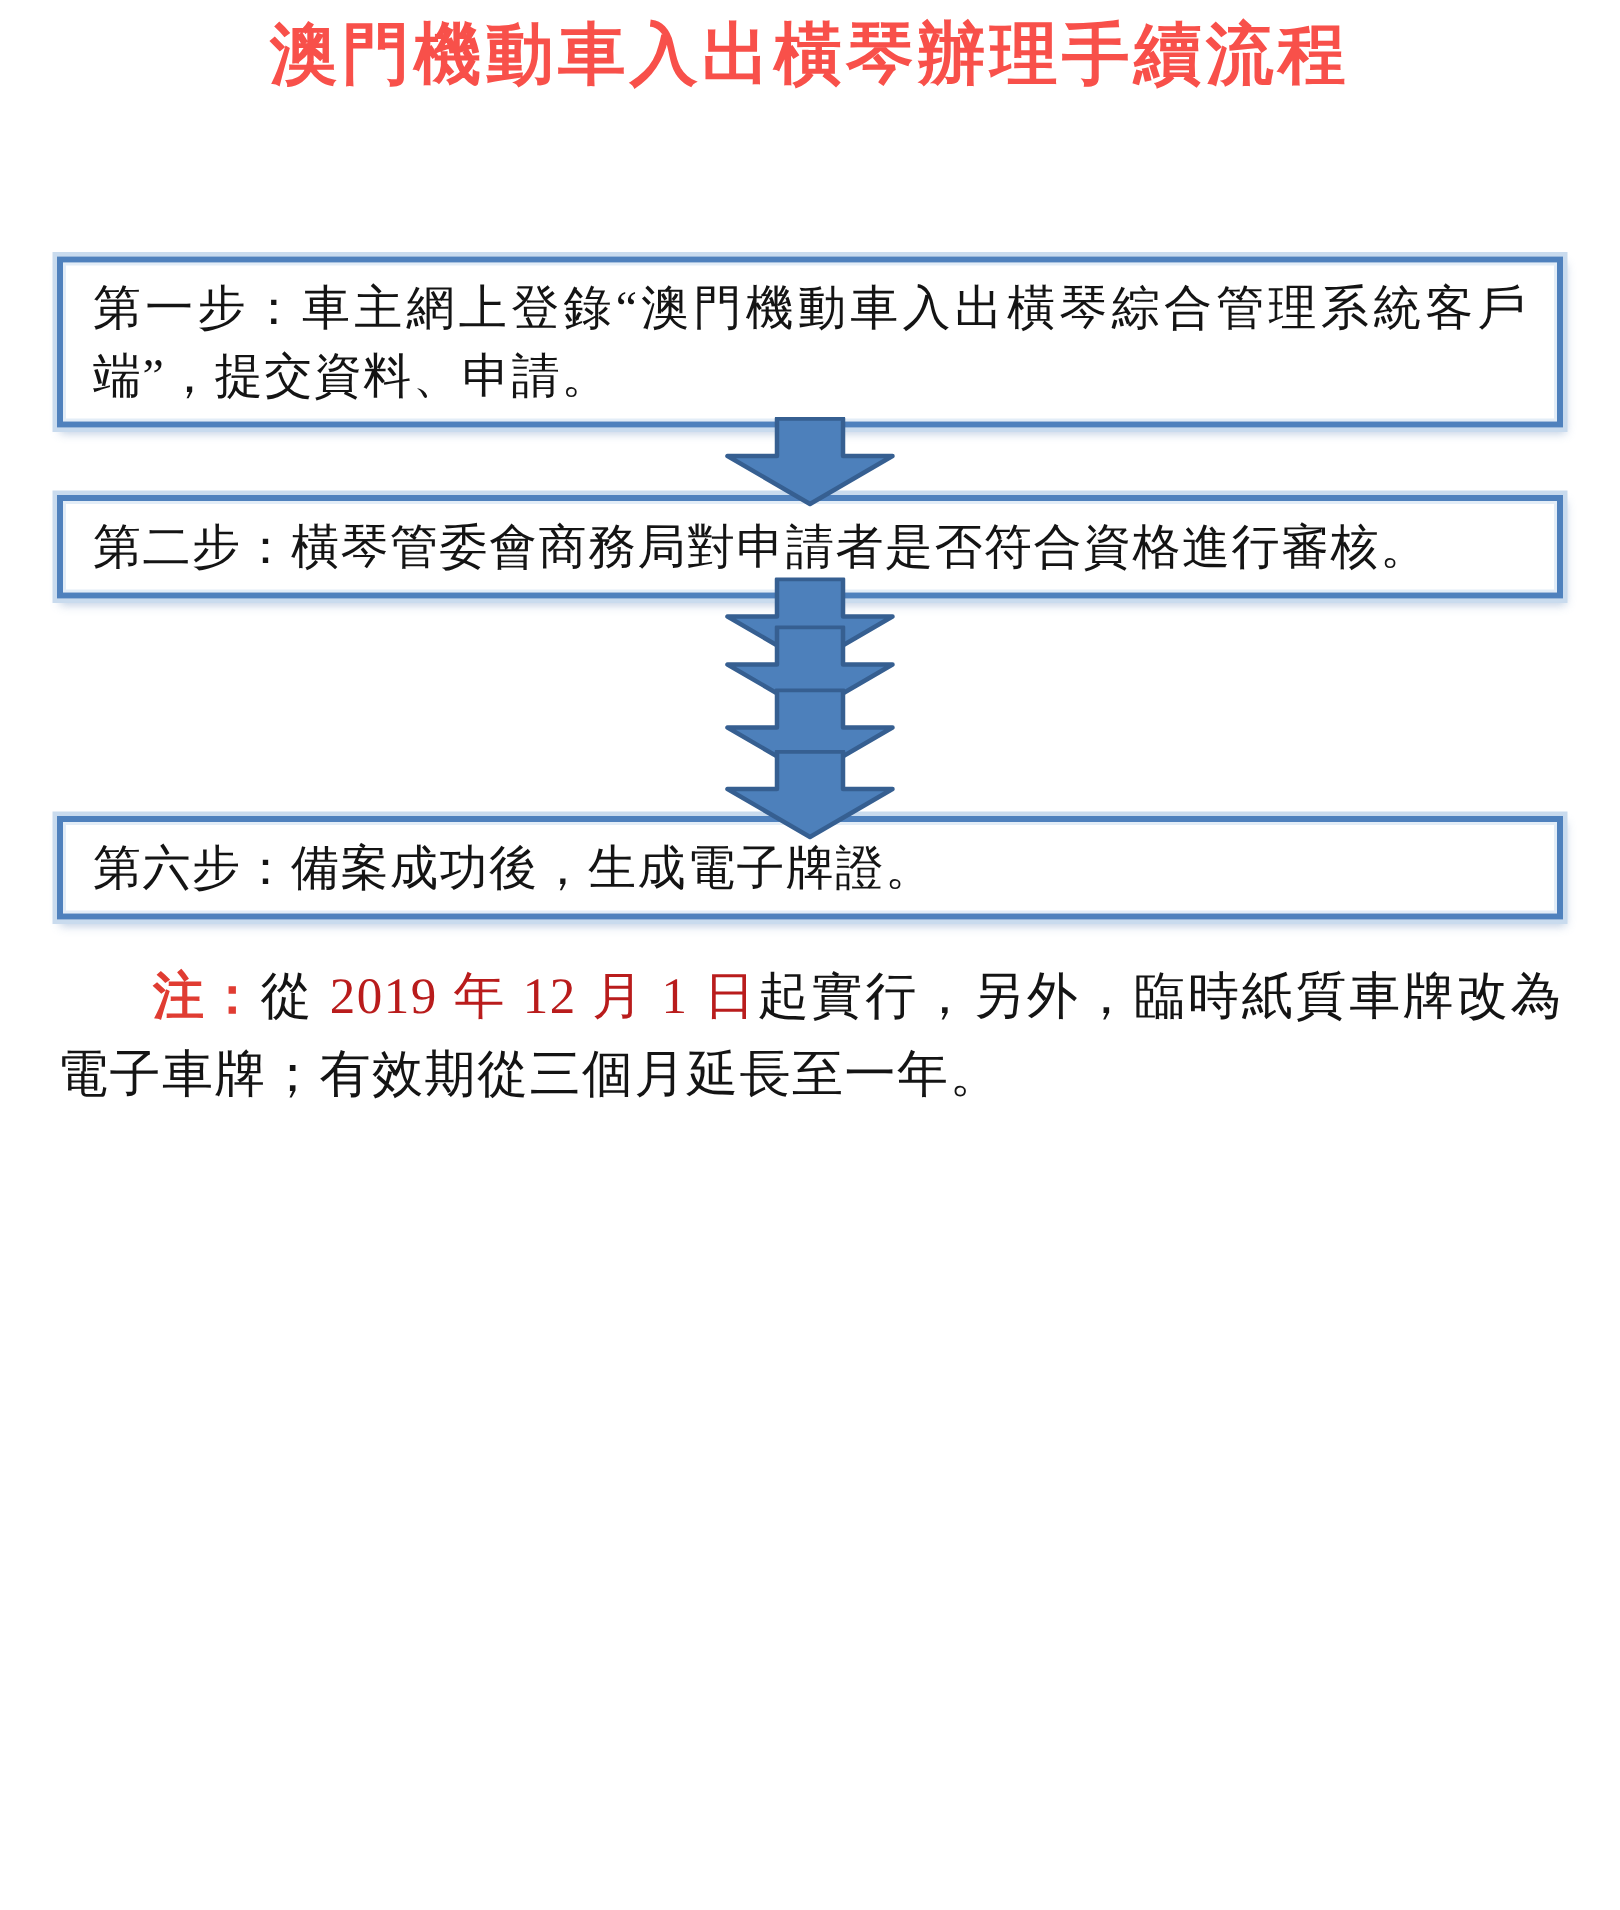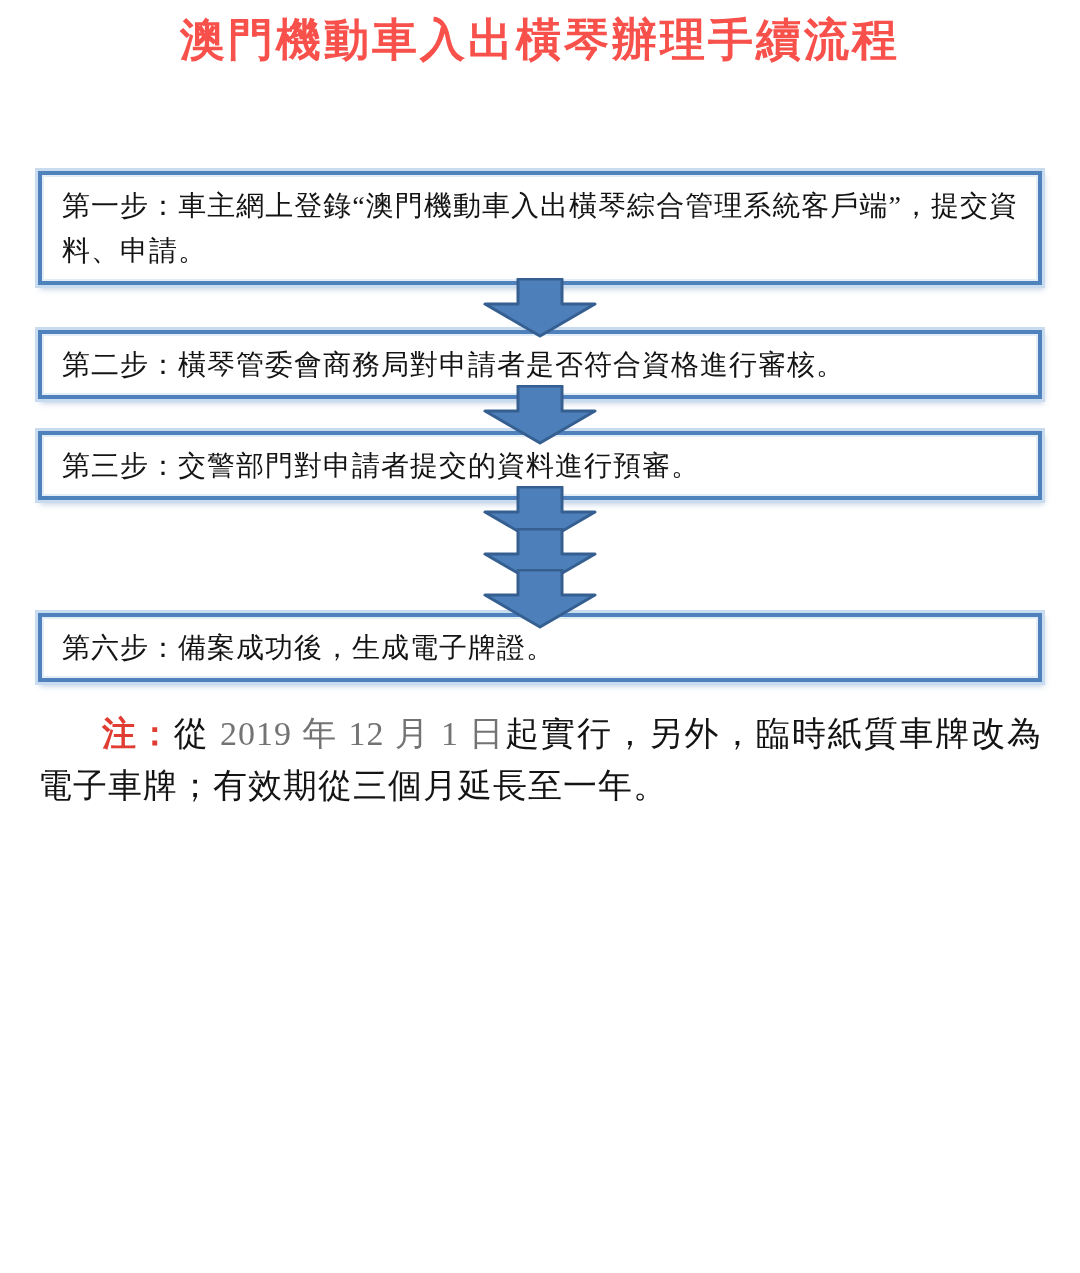--- a/index.html
+++ b/index.html
@@ -17,21 +17,21 @@
   }
   .page {
     width: 100%;
     height: 100%;
     padding: 10px 38px 0 38px;
     box-sizing: border-box;
   }
   .title {
     margin: 2px 0 0 0;
     text-align: center;
-    font-family: Liberation Sans, sans-serif;
+    font-family: Liberation Mono, monospace;
     font-weight: 800;
     font-size: 45px;
     line-height: 56px;
     letter-spacing: 3px;
     color: #f8504a;
   }
   .flow {
     margin-top: 103px;
   }
   .box {
@@ -41,21 +41,21 @@
     border: 4px solid #4f81bd;
     box-shadow:
       0 0 0 3px #c9dbee,
       2px 4px 6px rgba(110, 145, 190, 0.45),
       inset 0 0 0 2px #e3edf7;
     padding: 8px 20px;
     box-sizing: border-box;
   }
   .box p {
     margin: 0;
-    font-size: 28px;
+    font-size: 32px;
     line-height: 45px;
     letter-spacing: 1px;
     text-align: justify;
     color: #141414;
   }
   .gap {
     position: relative;
     z-index: 2;
     display: flex;
     justify-content: center;
@@ -77,21 +77,21 @@
     letter-spacing: 1px;
     text-indent: 64px;
     text-align: justify;
     color: #141414;
   }
   .note-prefix {
     color: #e03c32;
     font-weight: bold;
   }
   .note-date {
-    color: #737373;
+    color: #b91c1c;
   }
 </style>
 </head>
 <body>
 
 <div class="page">
 
   <h1 class="title">澳門機動車入出橫琴辦理手續流程</h1>
 
   <div class="flow">
@@ -109,23 +109,20 @@
     <div class="box">
       <p>第二步：橫琴管委會商務局對申請者是否符合資格進行審核。</p>
     </div>
 
     <div class="gap gap-2">
       <svg width="124" height="60" viewBox="0 0 124 60">
         <polygon points="40,1 84,1 84,26 117,26 62,58 7,26 40,26" fill="#4d80bb" stroke="#365f91" stroke-width="3" stroke-linejoin="round"></polygon>
       </svg>
     </div>
 
-    <div class="box">
-      <p>第三步：交警部門對申請者提交的資料進行預審。</p>
-    </div>
 
     <div class="gap gap-3">
       <svg width="124" height="60" viewBox="0 0 124 60">
         <polygon points="40,1 84,1 84,26 117,26 62,58 7,26 40,26" fill="#4d80bb" stroke="#365f91" stroke-width="3" stroke-linejoin="round"></polygon>
       </svg>
     </div>
 
 
     <div class="gap gap-4">
       <svg width="124" height="60" viewBox="0 0 124 60">

